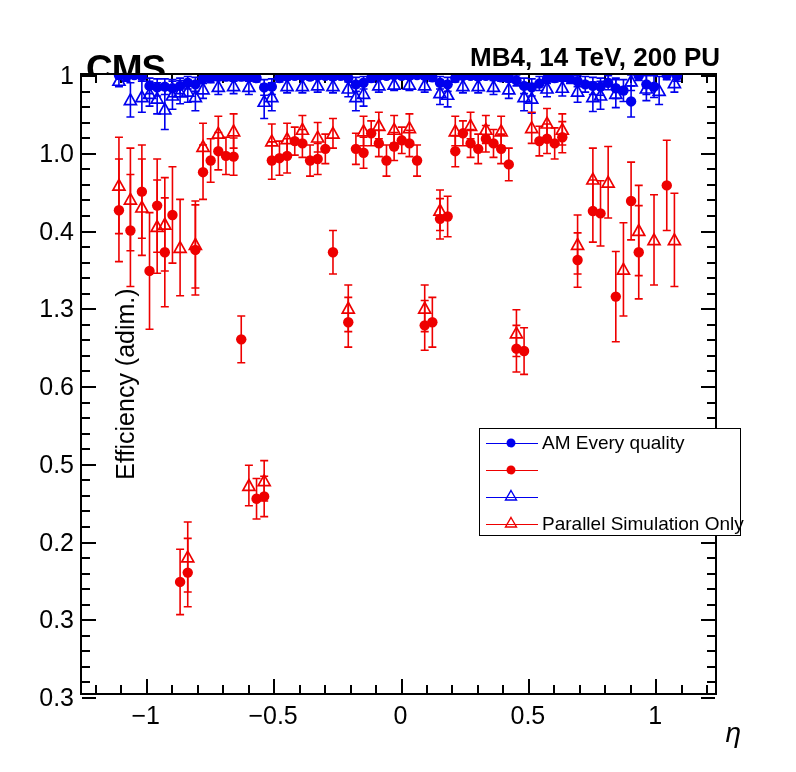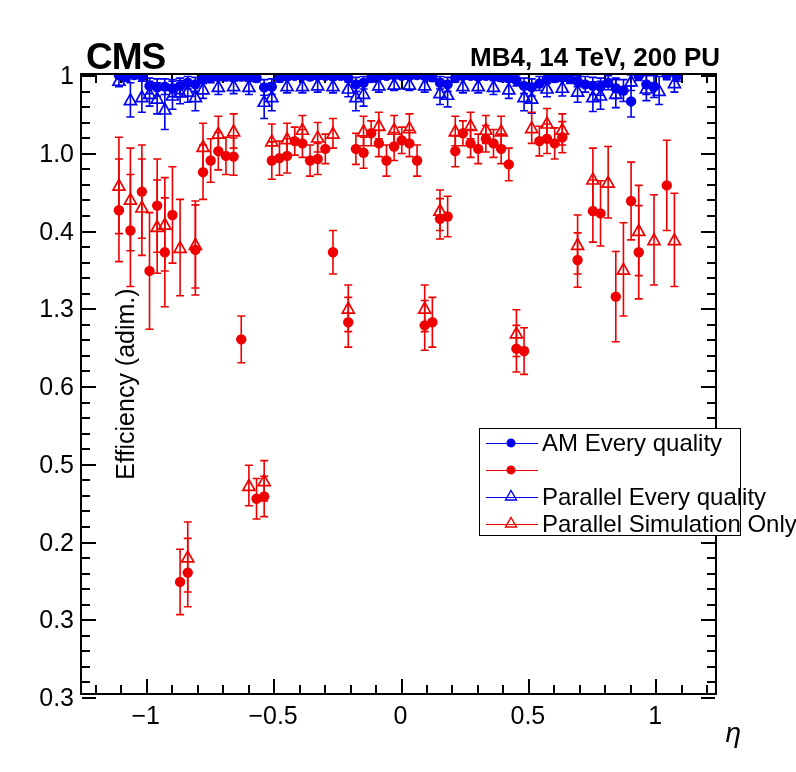--- a/index.html
+++ b/index.html
@@ -1,20 +1,20 @@
 <!DOCTYPE html>
 <html><head>
 <meta charset="utf-8">
 <style>
   html,body{margin:0;padding:0;background:#ffffff;}
   body{width:796px;height:772px;font-family:"Liberation Sans",sans-serif;overflow:hidden;}
   #root{position:relative;width:796px;height:772px;background:#fff;}
 
   .cms-label{position:absolute;font-weight:bold;color:#000;white-space:nowrap;}
-  #cms-main{left:86px;top:36px;font-size:37px;letter-spacing:-1px;}
+  #cms-main{left:86px;top:48px;font-size:37px;letter-spacing:-1px;}
   #cms-sub{left:170px;top:45px;font-size:24px;}
   #cms-right{left:470px;top:42px;font-size:26px;}
 
   #plot-frame{position:absolute;left:80px;top:73px;width:637px;height:622px;
               border:2px solid #000;box-sizing:border-box;background:#fff;}
 
   #y-axis-title{position:absolute;left:-52px;top:50%;transform:translateY(-50%) rotate(-90deg);
       transform-origin:center center;font-size:25px;color:#000;white-space:nowrap;}
   #x-axis-title{position:absolute;right:-26px;bottom:-56px;font-size:28px;color:#000;font-style:italic;}
 
@@ -33,21 +33,21 @@
       transform:translateX(-50%);white-space:nowrap;}
 
   #data-layer{position:absolute;inset:0;overflow:hidden;}
 
   #legend{position:absolute;left:479px;top:428px;width:262px;height:108px;
       background:#fff;border:1px solid #000;box-sizing:border-box;}
   .legend-row{position:relative;height:27px;display:flex;align-items:center;}
   .legend-mark{position:relative;width:62px;height:27px;flex:0 0 62px;}
   .legend-line{position:absolute;left:6px;right:4px;top:50%;height:0;border-top:1.6px solid;}
   .legend-sym{position:absolute;left:50%;top:50%;transform:translate(-50%,-50%);}
-  .legend-text{font-size:24px;color:#000;white-space:nowrap;}
+  .legend-text{font-size:19px;color:#000;white-space:nowrap;}
   .dot{width:9px;height:9px;border-radius:50%;}
 </style>
 </head>
 <body>
 
 <div id="root">
 
   <div class="cms-label" id="cms-main">CMS</div>
   <div class="cms-label" id="cms-right">MB4, 14 TeV, 200 PU</div>
 
@@ -671,21 +671,20 @@
           <div class="legend-sym dot" style="background: rgb(238, 0, 0);"></div>
         </div>
       </div>
       <div class="legend-row">
         <div class="legend-mark">
           <div class="legend-line" style="border-top-color: rgb(0, 0, 238);"></div>
           <div class="legend-sym"><svg width="14" height="13" viewBox="0 0 14 13">
               <path d="M7 1.5 L12.5 11 L1.5 11 Z" fill="none" stroke="#0000ee" stroke-width="1.4"></path>
             </svg></div>
         </div>
-        <div class="legend-text">Parallel Every quality</div>
       </div>
       <div class="legend-row">
         <div class="legend-mark">
           <div class="legend-line" style="border-top-color: rgb(238, 0, 0);"></div>
           <div class="legend-sym"><svg width="14" height="13" viewBox="0 0 14 13">
               <path d="M7 1.5 L12.5 11 L1.5 11 Z" fill="none" stroke="#ee0000" stroke-width="1.4"></path>
             </svg></div>
         </div>
         <div class="legend-text">Parallel Simulation Only</div>
       </div>

